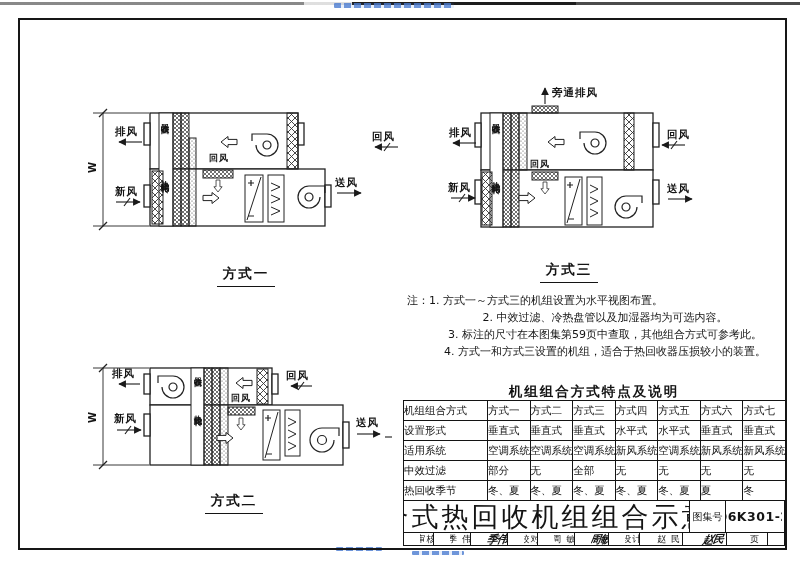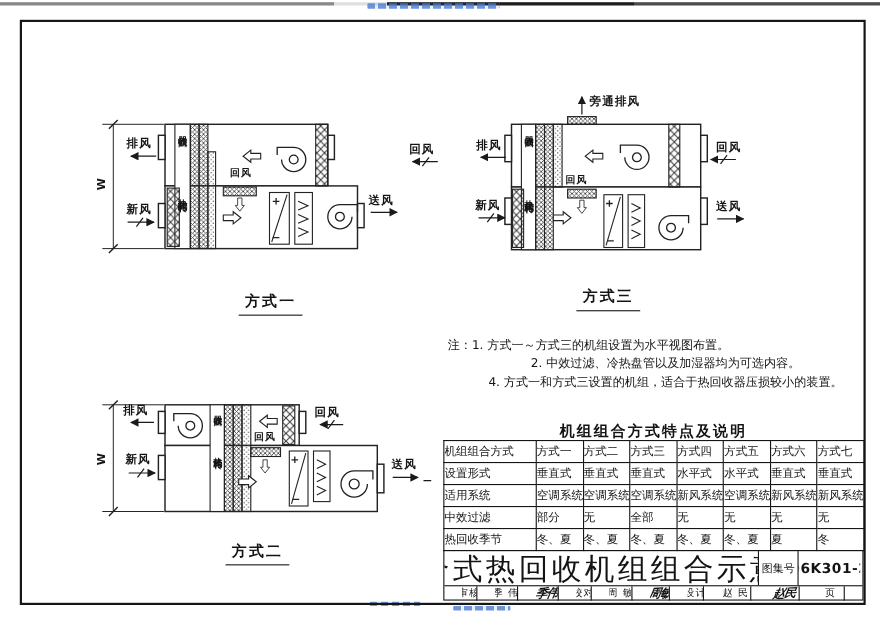--- a/index.html
+++ b/index.html
@@ -21,21 +21,21 @@
   .diag{position:absolute;}
   .diag svg{position:absolute;left:0;top:0;}
   .lbl{position:absolute;font-size:10.5px;font-weight:bold;letter-spacing:1px;white-space:nowrap;line-height:1;}
   .vtext{position:absolute;writing-mode:vertical-rl;text-orientation:upright;
          font-size:8.5px;line-height:1;letter-spacing:1px;font-weight:bold;}
   .wlab{position:absolute;font-size:10px;font-weight:bold;transform:rotate(-90deg);}
   .cap{position:absolute;font-size:13.5px;font-weight:bold;letter-spacing:2px;text-align:center;}
   .cap span{display:inline-block;border-bottom:1.5px solid #141414;padding:0 6px 3px;}
 
   
-  .notes{left:407px;top:305px;width:372px;font-size:11px;line-height:17px;}
+  .notes{left:407px;top:292px;width:372px;font-size:11px;line-height:17px;}
   .note-line{white-space:nowrap;}
   .note-line.ind{padding-left:24px;text-align:center;}
 
   
   .tbl-title{left:403px;top:383px;width:382px;text-align:center;font-size:13.5px;font-weight:bold;letter-spacing:2px;}
   table.spec{position:absolute;left:403px;top:400px;width:383px;border-collapse:collapse;table-layout:fixed;
              font-size:10.5px;}
   table.spec td{border:1px solid #141414;text-align:left;height:19px;padding:0;letter-spacing:0px;overflow:hidden;white-space:nowrap;}
   table.spec{border:1.5px solid #141414;}
 
@@ -138,21 +138,21 @@
   <span class="lbl" style="left:30px;top:36px;">排风</span>
   <span class="lbl" style="left:30px;top:96px;">新风</span>
   <span class="lbl" style="left:287px;top:41px;">回风</span>
   <span class="lbl" style="left:250px;top:87px;">送风</span>
   <span class="lbl" style="left:124px;top:64px;font-size:9px;">回风</span>
   <span class="vtext" style="left:76px;top:27px;">器收回</span>
   <span class="vtext" style="left:76px;top:84px;">热式轮转</span>
   <div class="cap" style="left:118px;top:175px;width:86px;"><span>方式一</span></div>
 </div>
 
-<div class="diag" style="left:424px;top:80px;width:335px;height:208px;">
+<div class="diag" style="left:440px;top:80px;width:335px;height:208px;">
   <svg width="335" height="208" viewBox="0 0 335 208">
     <defs>
       <pattern id="zzB" width="7" height="7" patternUnits="userSpaceOnUse">
           <path d="M0,0 L7,7 M7,0 L0,7" stroke="#333" stroke-width="0.9" fill="none"></path>
         </pattern>
       <pattern id="wvB" width="4" height="4" patternUnits="userSpaceOnUse">
           <path d="M0,0 L2,2 L0,4 M4,0 L2,2 L4,4" stroke="#333" stroke-width="0.7" fill="none"></path>
         </pattern>
       <pattern id="dtB" width="4" height="4" patternUnits="userSpaceOnUse">
           <circle cx="1" cy="1" r="0.6" fill="#444"></circle>
@@ -307,20 +307,21 @@
   <span class="vtext" style="left:108px;top:19px;font-size:8px;">器收回</span>
   <span class="vtext" style="left:108px;top:57px;font-size:8px;">热式轮转</span>
   <div class="cap" style="left:106px;top:140px;width:86px;"><span>方式二</span></div>
 </div>
 
 <div class="abs notes">
   <div class="note-line">
     <span>注：</span><span>1. 方式一～方式三的机组设置为水平视图布置。</span>
   </div>
   <div class="note-line ind">2. 中效过滤、冷热盘管以及加湿器均为可选内容。</div>
+  <div class="note-line ind">3. 标注的尺寸在本图集第59页中查取，其他组合方式可参考此。</div>
   <div class="note-line ind">4. 方式一和方式三设置的机组，适合于热回收器压损较小的装置。</div>
 </div>
 
 <div class="abs tbl-title">机组组合方式特点及说明</div>
 <table class="spec">
   <colgroup>
       <col style="width:84px">
       <col>
       <col>
       <col>

